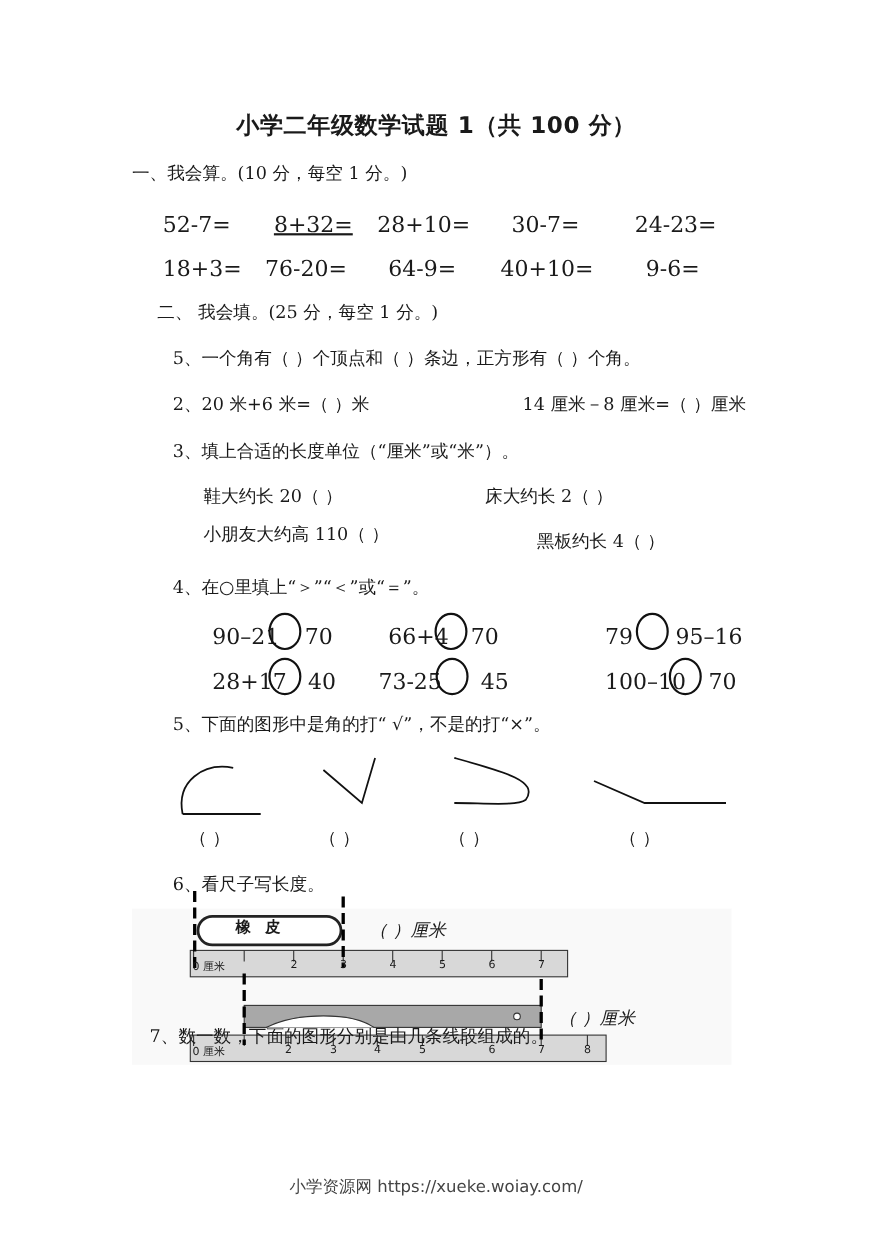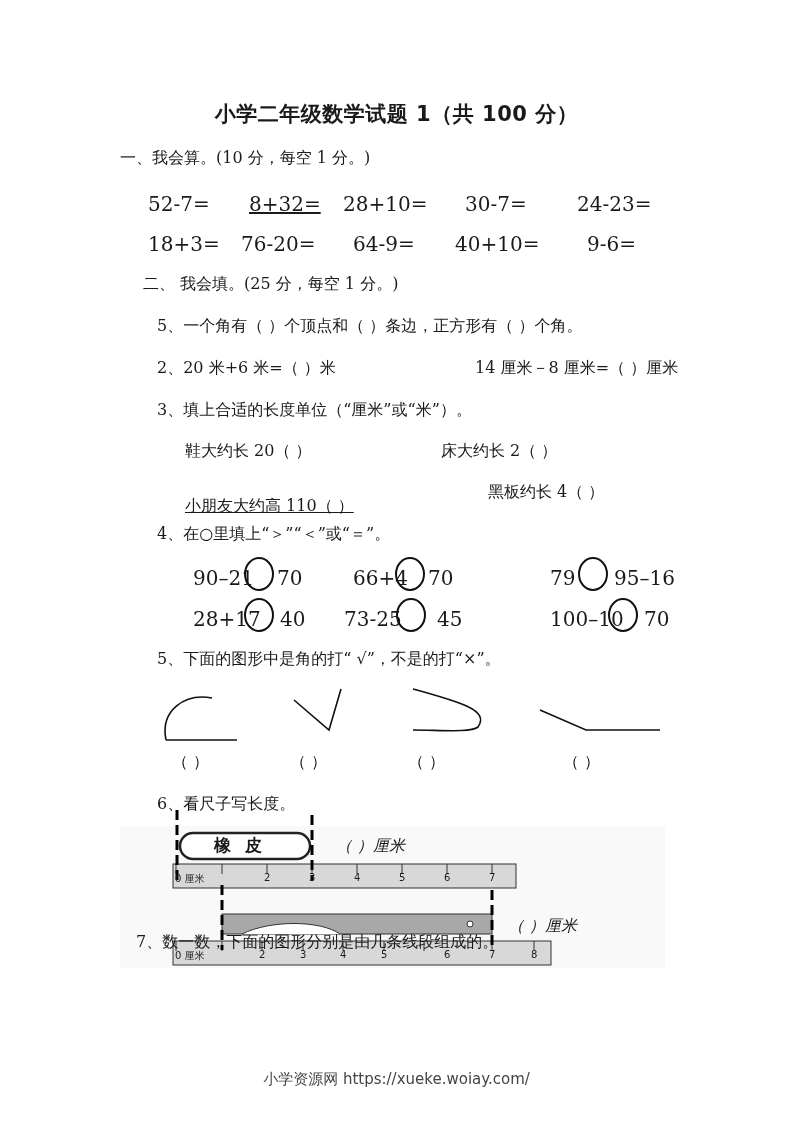--- a/index.html
+++ b/index.html
@@ -36,21 +36,21 @@
 <div class="abs calc" style="top:232px;left:587px;">9-6=</div>
 
 <div class="abs sec" style="top:274px;left:128px;margin-left:15px;">二、  我会填。(25 分，每空 1 分。)</div>
 <div class="abs q" style="top:316px;left:157px;">5、一个角有（   ）个顶点和（   ）条边，正方形有（   ）个角。</div>
 <div class="abs q" style="top:358px;left:157px;">2、20 米+6 米=（     ）米</div>
 <div class="abs q" style="top:358px;left:431px;margin-left:44px;">14 厘米－8 厘米=（     ）厘米</div>
 
 <div class="abs q" style="top:400px;left:157px;">3、填上合适的长度单位（“厘米”或“米”）。</div>
 <div class="abs q" style="top:441px;left:185px;">鞋大约长 20（       ）</div>
 <div class="abs q" style="top:441px;left:441px;">床大约长 2（       ）</div>
-<div class="abs q" style="top:496px;left:185px;text-decoration:underline;">小朋友大约高 110（       ）</div>
+<div class="abs q" style="top:476px;left:185px;">小朋友大约高 110（       ）</div>
 <div class="abs q" style="top:482px;left:488px;">黑板约长 4（       ）</div>
 
 <div class="abs q" style="top:524px;left:157px;">4、在○里填上“＞”“＜”或“＝”。</div>
 
 <div class="abs calc" style="top:566px;left:193px;">90–21</div>
 <div class="circle" style="top:557px;left:244px;"></div>
 <div class="abs calc" style="top:566px;left:277px;">70</div>
 <div class="abs calc" style="top:566px;left:353px;">66+4</div>
 <div class="circle" style="top:557px;left:395px;"></div>
 <div class="abs calc" style="top:566px;left:428px;">70</div>
@@ -120,21 +120,21 @@
       <line x1="303" y1="941" x2="303" y2="951"></line>
     <line x1="343" y1="941" x2="343" y2="951"></line>
       <line x1="384" y1="941" x2="384" y2="951"></line>
     <line x1="424" y1="941" x2="424" y2="951"></line>
       <line x1="492" y1="941" x2="492" y2="951"></line>
     <line x1="534" y1="941" x2="534" y2="951"></line>
   </g>
   <line x1="222" y1="885" x2="222" y2="950" stroke="#000" stroke-width="3" stroke-dasharray="10,5"></line>
   <line x1="492" y1="890" x2="492" y2="950" stroke="#000" stroke-width="3" stroke-dasharray="10,5"></line>
 </svg>
-<div class="abs ruler-text" style="top:834px;left:214px;font-size:17px;font-weight:bold;letter-spacing:4px;">橡  皮</div>
+<div class="abs ruler-text" style="top:834px;left:214px;font-size:14px;font-weight:bold;letter-spacing:4px;">橡  皮</div>
 <div class="abs q" style="top:836px;left:336px;font-style:italic;">（     ）厘米</div>
 <div class="abs q" style="top:916px;left:508px;font-style:italic;">（     ）厘米</div>
 <div class="abs ruler-text" style="top:872px;left:175px;font-size:10px;"><span>0</span> <span>厘米</span></div>
 <div class="abs ruler-text" style="top:872px;left:264px;font-size:10px;">2</div>
 <div class="abs ruler-text" style="top:872px;left:309px;font-size:10px;">3</div>
 <div class="abs ruler-text" style="top:872px;left:354px;font-size:10px;">4</div>
 <div class="abs ruler-text" style="top:872px;left:399px;font-size:10px;">5</div>
 <div class="abs ruler-text" style="top:872px;left:444px;font-size:10px;">6</div>
 <div class="abs ruler-text" style="top:872px;left:489px;font-size:10px;">7</div>
 <div class="abs ruler-text" style="top:949px;left:175px;font-size:10px;"><span>0</span> <span>厘米</span></div>

